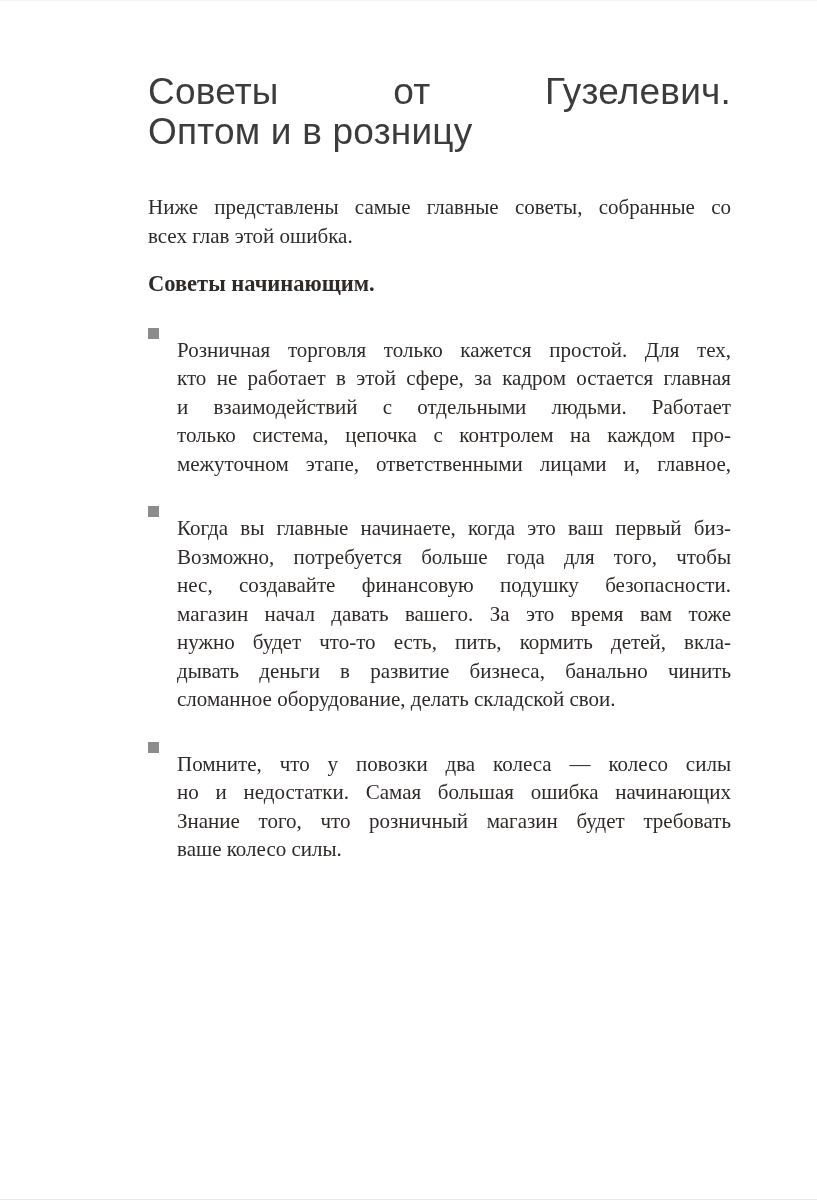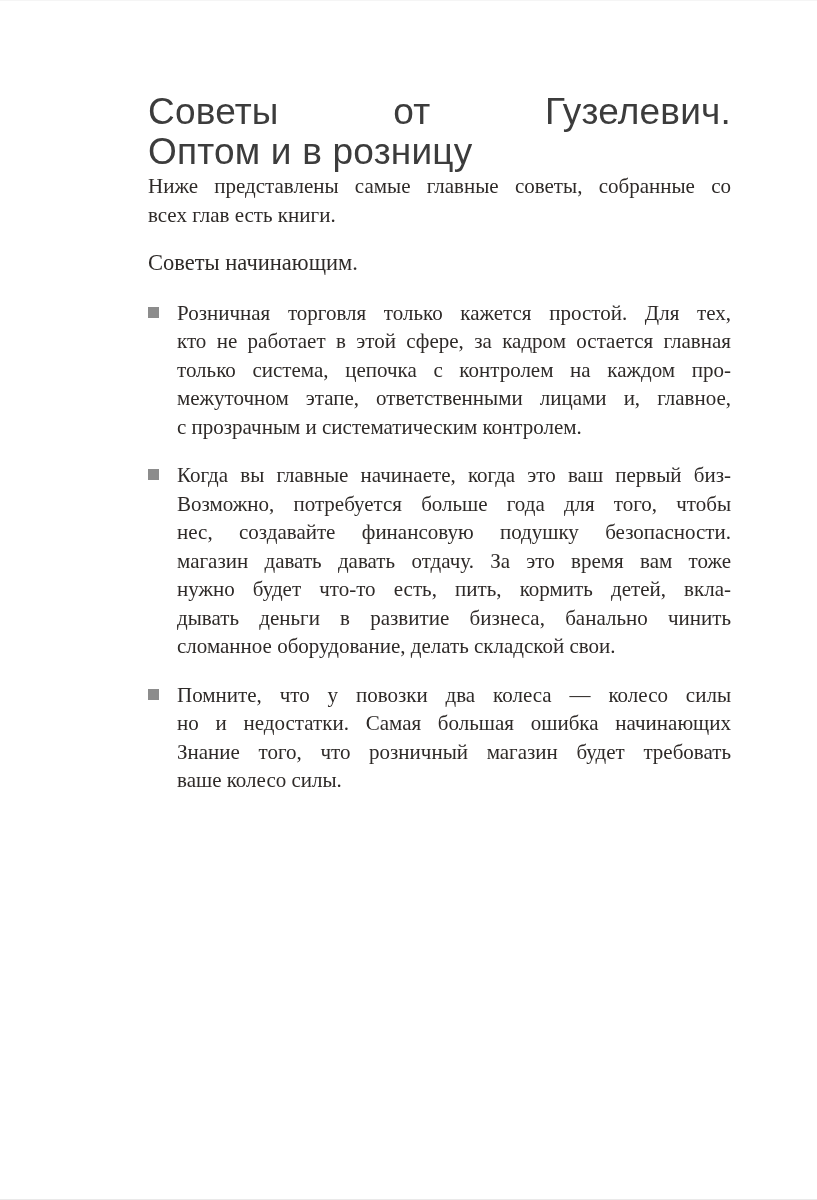--- a/index.html
+++ b/index.html
@@ -13,45 +13,46 @@
     height: 1200px;
     background: var(--bg, #ffffff);
     overflow: hidden;
     box-shadow: inset 0 1px 0 #f5f5f5, inset 0 -1px 0 #e9e9e9;
   }
   .content {
     position: absolute;
     left: 148px;
     top: 0;
     width: 583px;
-    padding-top: 92px;
+    padding-top: 72px;
     box-sizing: content-box;
   }
   
   .title {
     font-family: "Liberation Sans", sans-serif;
     font-weight: 400;
     font-size: 37px;
     line-height: 40px;
     color: var(--title-color, #3c3c3c);
     letter-spacing: 0.2px;
   }
   .title .line { text-align: left; }
   .title .line.last { text-align-last: left; text-align: center; }
   
   .intro {
+    margin-top: 41px;
     font-family: "Liberation Serif", serif;
     font-size: 21px;
     line-height: 28.5px;
     color: var(--body-color, #2e2a28);
   }
   .heading {
     margin-top: 20px;
     font-family: "Liberation Serif", serif;
-    font-weight: 400;
+    font-weight: 700;
     font-size: 22.5px;
     line-height: 28.5px;
     color: var(--body-color, #2e2a28);
   }
   .bullets {
     margin-top: 21px;
   }
   .bullet {
     display: flex;
     margin-bottom: 20px;
@@ -64,20 +65,21 @@
     background: var(--marker-color, #8c8c8c);
     margin-top: 8px;
     margin-right: 18px;
   }
   .bullet-text {
     width: 554px;
     font-family: "Liberation Serif", serif;
     font-size: 21px;
     line-height: 28.5px;
     color: var(--body-color, #2e2a28);
+    margin-top: 16px;
   }
   
   .line {
     text-align: justify;
     text-align-last: justify;
   }
   .line.last {
     text-align-last: left;
   }
   .line i { font-style: italic; }
@@ -88,43 +90,43 @@
 <div class="page" style="--bg: #ffffff; --title-color: #3c3c3c; --body-color: #2e2a28; --marker-color: #8c8c8c;">
   <div class="content">
 
     <div class="title" id="title">
         <div class="line"><span>Советы от Гузелевич.</span></div>
         <div class="line last"><span>Оптом и в розницу</span></div>
       </div>
 
     <div class="intro" id="intro">
         <div class="line"><span>Ниже представлены самые главные советы, собранные со</span></div>
-        <div class="line last"><span>всех глав есть книги.</span></div>
+        <div class="line last"><span>всех глав этой ошибка.</span></div>
       </div>
 
     <div class="heading">Советы начинающим.</div>
 
     <div class="bullets" id="bullets">
         <div class="bullet">
           <div class="marker"></div>
           <div class="bullet-text">
             <div class="line"><span>Розничная торговля только кажется простой. Для тех,</span></div>
             <div class="line"><span>кто не работает в этой сфере, за кадром остается главная</span></div>
+            <div class="line"><span>и взаимодействий с отдельными людьми. Работает</span></div>
             <div class="line"><span>только система, цепочка с контролем на каждом про-</span></div>
             <div class="line"><span>межуточном этапе, ответственными лицами и, главное,</span></div>
-            <div class="line last"><span>с прозрачным и систематическим контролем.</span></div>
           </div>
         </div>
         <div class="bullet">
           <div class="marker"></div>
           <div class="bullet-text">
             <div class="line"><span>Когда вы главные начинаете, когда это ваш первый биз-</span></div>
             <div class="line"><span>Возможно, потребуется больше года для того, чтобы</span></div>
             <div class="line"><span>нес, создавайте финансовую подушку безопасности.</span></div>
-            <div class="line"><span>магазин давать давать отдачу. За это время вам тоже</span></div>
+            <div class="line"><span>магазин начал давать вашего. За это время вам тоже</span></div>
             <div class="line"><span>нужно будет что-то есть, пить, кормить детей, вкла-</span></div>
             <div class="line"><span>дывать деньги в развитие бизнеса, банально чинить</span></div>
             <div class="line last"><span>сломанное оборудование, делать складской свои.</span></div>
           </div>
         </div>
         <div class="bullet">
           <div class="marker"></div>
           <div class="bullet-text">
             <div class="line"><span>Помните, что у повозки два колеса — колесо силы</span></div>
             <div class="line"><span>но и недостатки. Самая большая ошибка начинающих</span></div>

